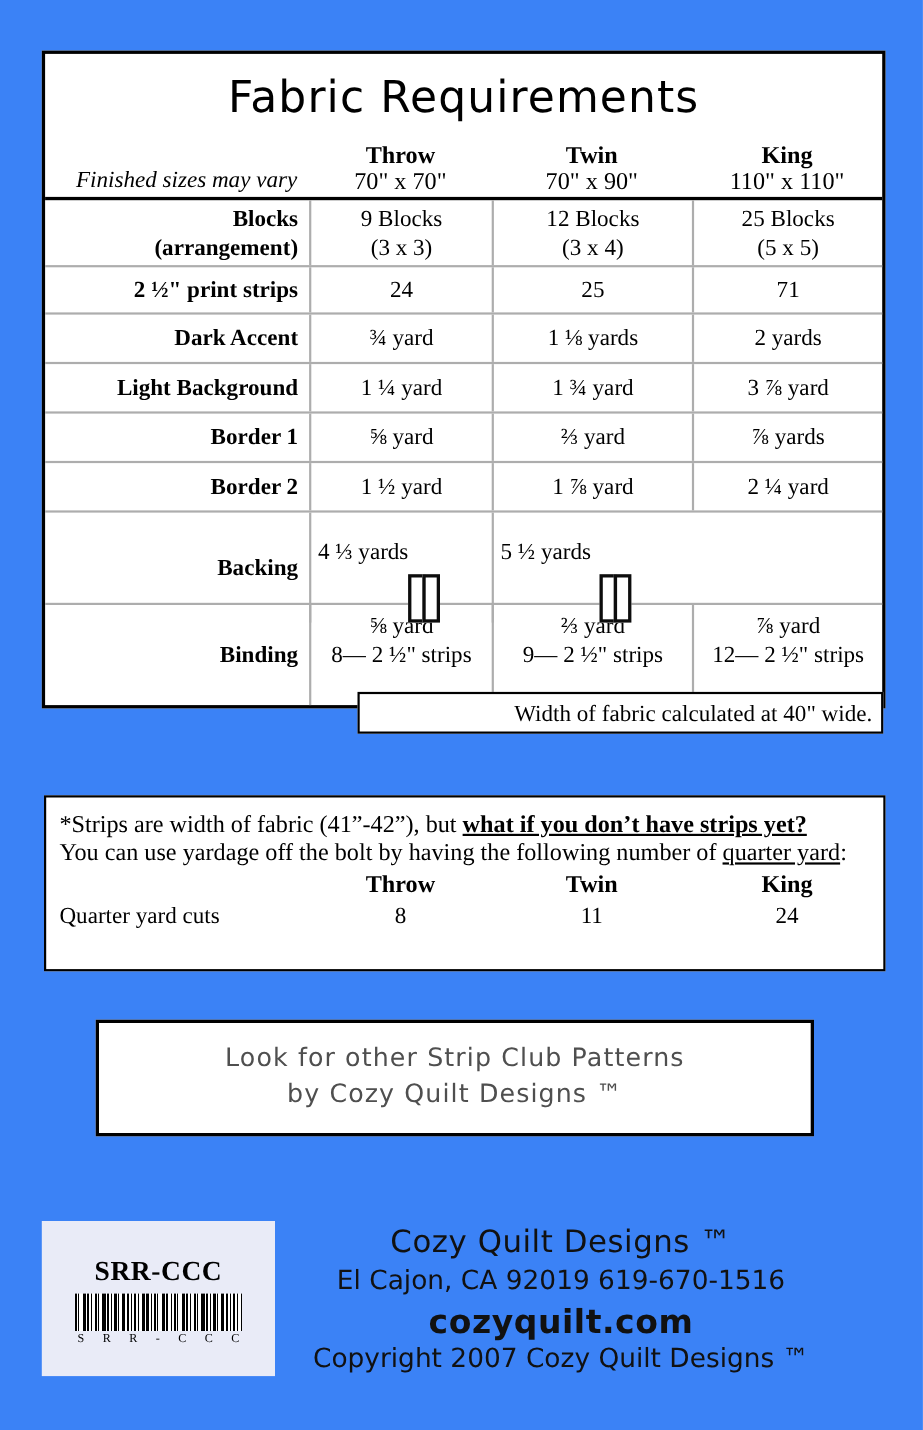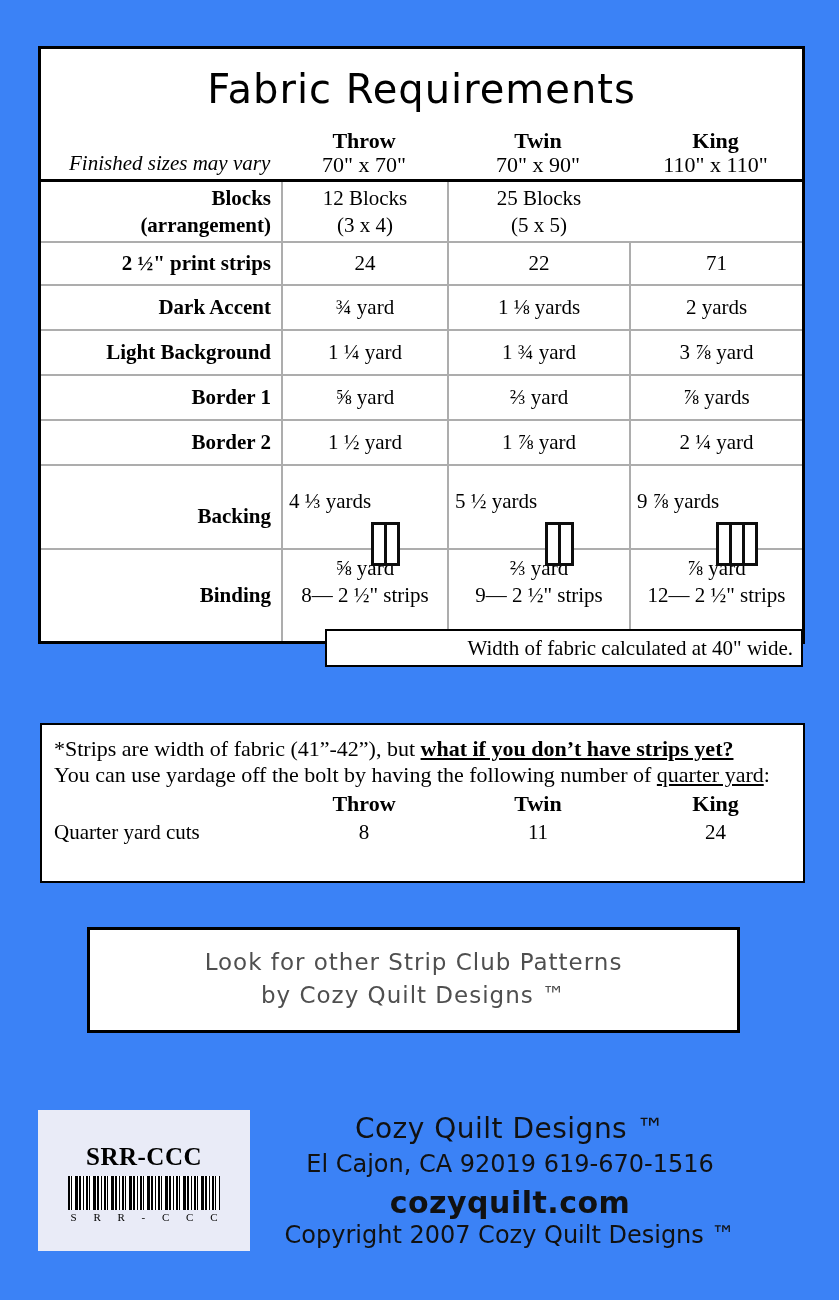--- a/index.html
+++ b/index.html
@@ -100,37 +100,41 @@
       </div>
     </div>
 
     <div>
         <div class="fr-row grid4 first" style="height: 59px;">
           <div class="cell label-cell">
             <div>Blocks</div>
             <div>(arrangement)</div>
           </div>
           <div class="cell value-cell">
+            <div>9 Blocks</div>
+            <div>(3 x 3)</div>
+          </div>
+          <div class="cell value-cell">
             <div>12 Blocks</div>
             <div>(3 x 4)</div>
           </div>
           <div class="cell value-cell">
             <div>25 Blocks</div>
             <div>(5 x 5)</div>
           </div>
         </div>
         <div class="fr-row grid4" style="height: 41px;">
           <div class="cell label-cell">
             <div>2 ½" print strips</div>
           </div>
           <div class="cell value-cell">
             <div>24</div>
           </div>
           <div class="cell value-cell">
-            <div>22</div>
+            <div>25</div>
           </div>
           <div class="cell value-cell">
             <div>71</div>
           </div>
         </div>
         <div class="fr-row grid4" style="height: 43px;">
           <div class="cell label-cell">
             <div>Dark Accent</div>
           </div>
           <div class="cell value-cell">
@@ -192,28 +196,20 @@
           <div class="cell value-cell backing">
             <div>4 ⅓ yards</div>
             <div class="panel-icon">
               <span class="panel"></span>
               <span class="panel"></span>
             </div>
           </div>
           <div class="cell value-cell backing">
             <div>5 ½ yards</div>
             <div class="panel-icon">
-              <span class="panel"></span>
-              <span class="panel"></span>
-            </div>
-          </div>
-          <div class="cell value-cell backing">
-            <div>9 ⅞ yards</div>
-            <div class="panel-icon">
-              <span class="panel"></span>
               <span class="panel"></span>
               <span class="panel"></span>
             </div>
           </div>
         </div>
         <div class="fr-row grid4" style="height: 91px;">
           <div class="cell label-cell">
             <div>Binding</div>
           </div>
           <div class="cell value-cell binding">

